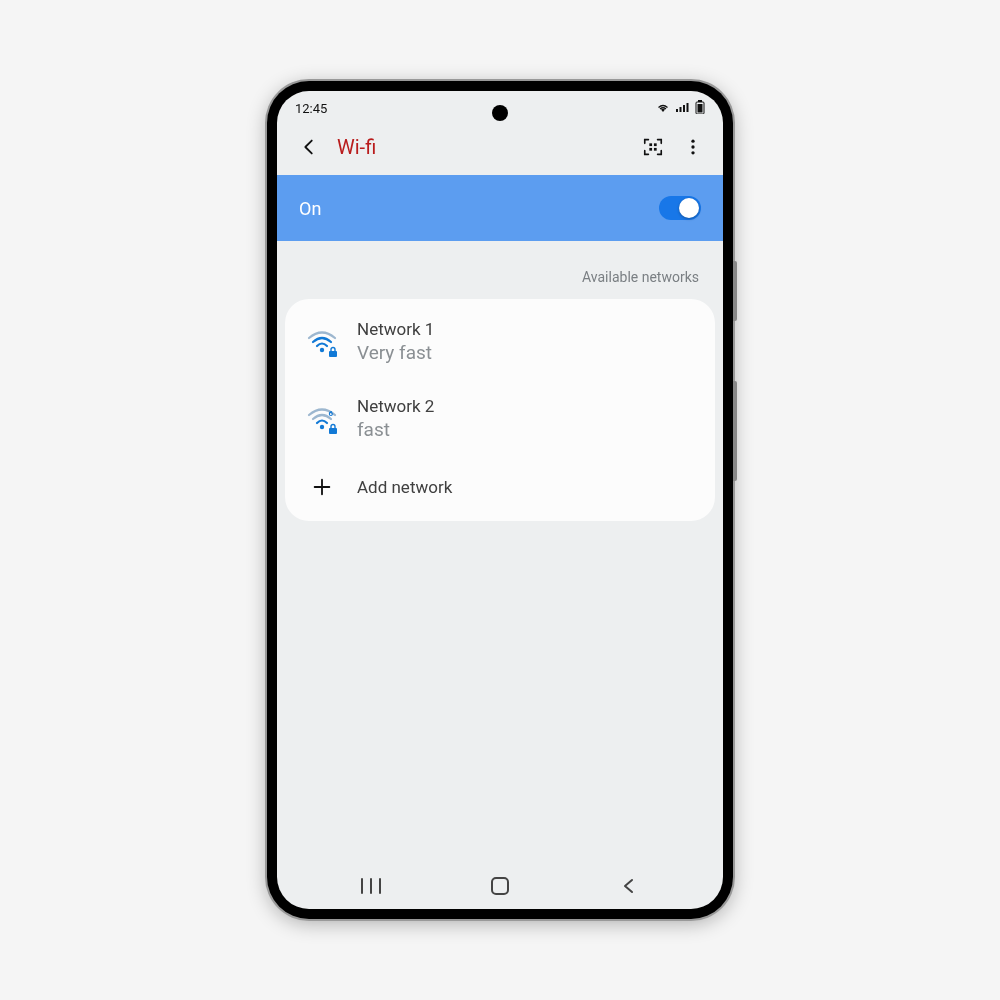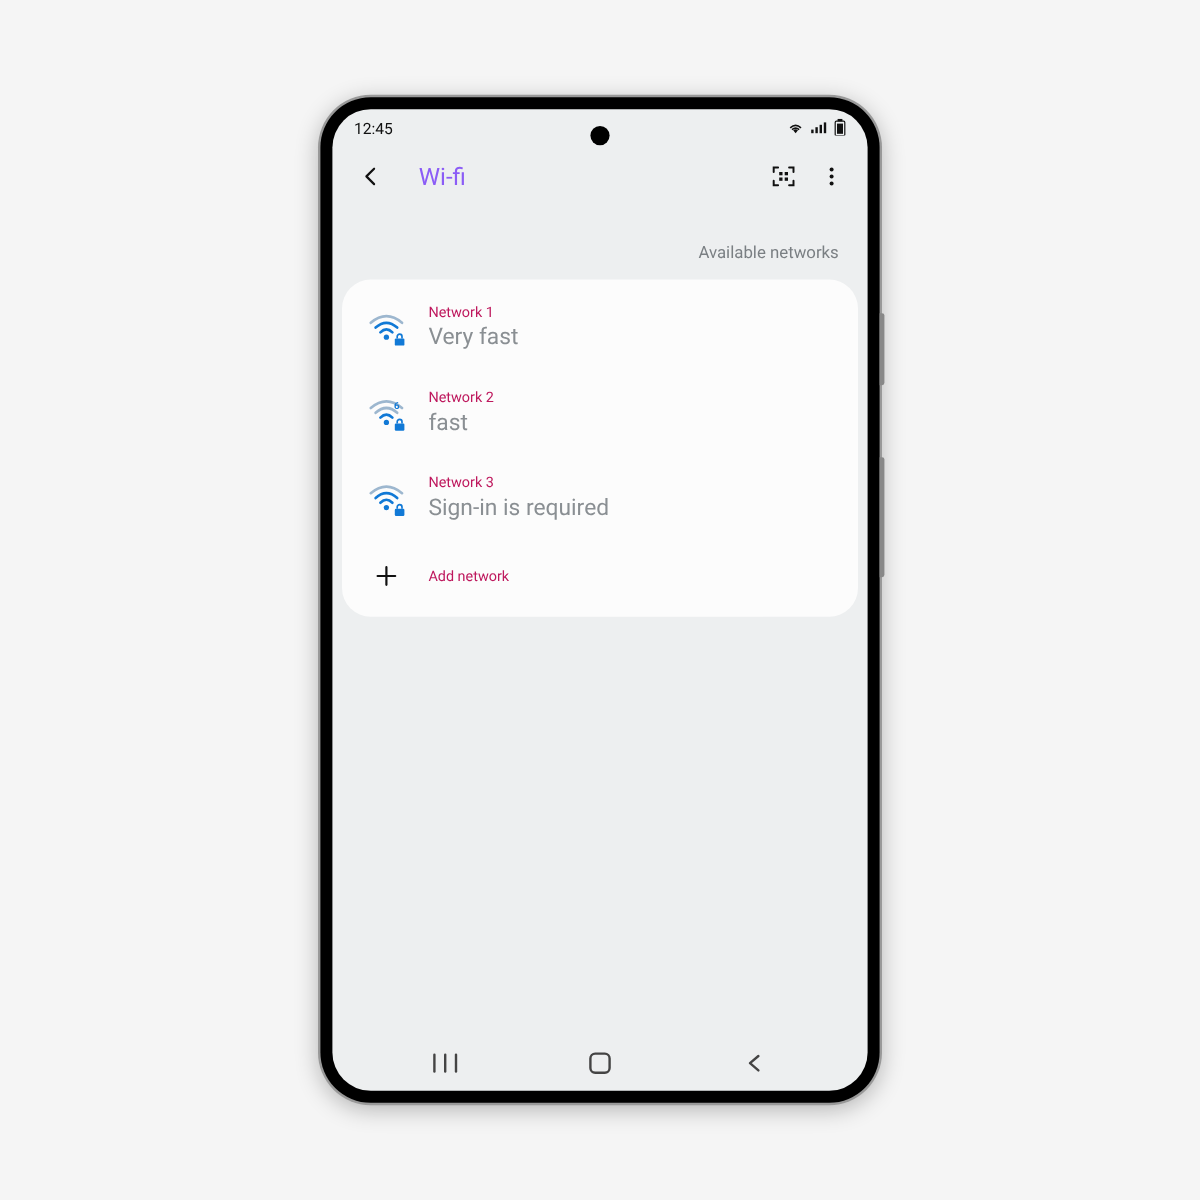--- a/index.html
+++ b/index.html
@@ -66,23 +66,23 @@
 
   
   .header {
     display: flex;
     align-items: center;
     padding: 4px 16px 10px 14px;
     gap: 8px;
   }
   .header .title {
     font-size: 20px;
-    color: #8b5cf6;
+    color: #b91c1c;
     flex: 1;
-    margin-left: 14px;
+    margin-left: 2px;
   }
   .icon-btn {
     width: 36px;
     height: 36px;
     display: flex;
     align-items: center;
     justify-content: center;
     color: #111;
   }
 
@@ -134,22 +134,22 @@
   }
   .row .icon-slot {
     width: 30px;
     height: 28px;
     display: flex;
     align-items: center;
     justify-content: center;
     position: relative;
   }
   .row .text-slot .primary {
-    font-size: 12px;
-    color: #be185d;
+    font-size: 17px;
+    color: #404040;
   }
   .row .text-slot .secondary {
     font-size: 19px;
     color: #8a8f93;
     margin-top: 2px;
   }
 
   
   .navbar {
     margin-top: auto;
@@ -237,20 +237,26 @@
       </div>
       <div class="icon-btn" style="width:28px;">
         <svg width="20" height="20" viewBox="0 0 24 24">
           <circle cx="12" cy="5" r="2" fill="#111"></circle>
           <circle cx="12" cy="12" r="2" fill="#111"></circle>
           <circle cx="12" cy="19" r="2" fill="#111"></circle>
         </svg>
       </div>
     </div>
 
+    <div class="toggle-banner" id="toggle-banner" style="background: rgb(92, 157, 240);">
+      <span>On</span>
+      <div class="switch" id="switch" style="background: rgb(24, 119, 232);">
+        <div class="knob"></div>
+      </div>
+    </div>
 
     <div class="section-label">Available networks</div>
 
     <div class="card">
 
       <div class="row">
         <div class="icon-slot">
           <svg width="30" height="24" viewBox="0 0 30 24">
             <path d="M2 8 Q15 -3 28 8" stroke="#9db7cf" stroke-width="2.2" fill="none" stroke-linecap="round"></path>
             <path d="M6 12 Q15 4 24 12" stroke="#1179d6" stroke-width="2.2" fill="none" stroke-linecap="round"></path>
@@ -281,38 +287,20 @@
             <rect x="2" y="5" width="8" height="6" rx="1" fill="#1179d6"></rect>
             <path d="M4 5 V3.5 a2 2 0 0 1 4 0 V5" stroke="#1179d6" stroke-width="1.4" fill="none"></path>
           </svg>
         </div>
         <div class="text-slot">
           <div class="primary">Network 2</div>
           <div class="secondary">fast</div>
         </div>
       </div>
 
-      <div class="row">
-        <div class="icon-slot">
-          <svg width="30" height="24" viewBox="0 0 30 24">
-            <path d="M2 8 Q15 -3 28 8" stroke="#9db7cf" stroke-width="2.2" fill="none" stroke-linecap="round"></path>
-            <path d="M6 12 Q15 4 24 12" stroke="#1179d6" stroke-width="2.2" fill="none" stroke-linecap="round"></path>
-            <path d="M10 16 Q15 11 20 16" stroke="#1179d6" stroke-width="2.2" fill="none" stroke-linecap="round"></path>
-            <circle cx="15" cy="20" r="2.2" fill="#1179d6"></circle>
-          </svg>
-          <svg class="wifi-lock" viewBox="0 0 12 12">
-            <rect x="2" y="5" width="8" height="6" rx="1" fill="#1179d6"></rect>
-            <path d="M4 5 V3.5 a2 2 0 0 1 4 0 V5" stroke="#1179d6" stroke-width="1.4" fill="none"></path>
-          </svg>
-        </div>
-        <div class="text-slot">
-          <div class="primary">Network 3</div>
-          <div class="secondary">Sign-in is required</div>
-        </div>
-      </div>
 
       <div class="row">
         <div class="icon-slot">
           <svg width="22" height="22" viewBox="0 0 24 24">
             <path d="M12 4 V20 M4 12 H20" stroke="#111" stroke-width="2" stroke-linecap="round"></path>
           </svg>
         </div>
         <div class="text-slot">
           <div class="primary">Add network</div>
         </div>

